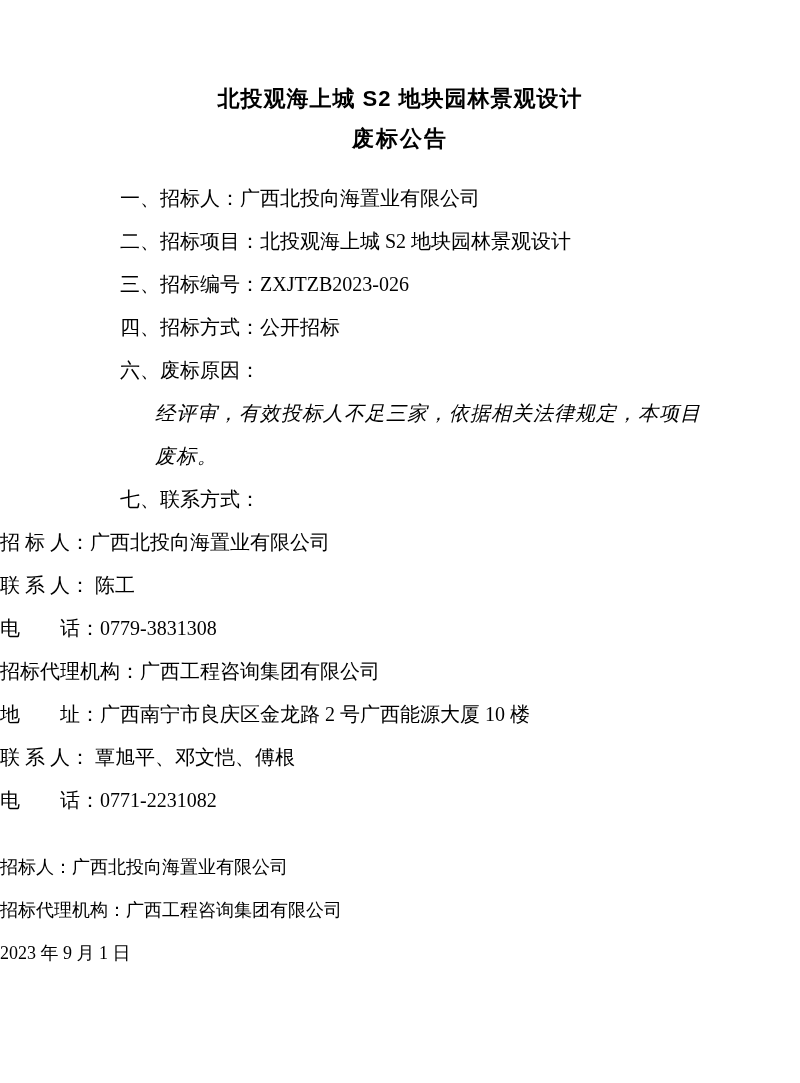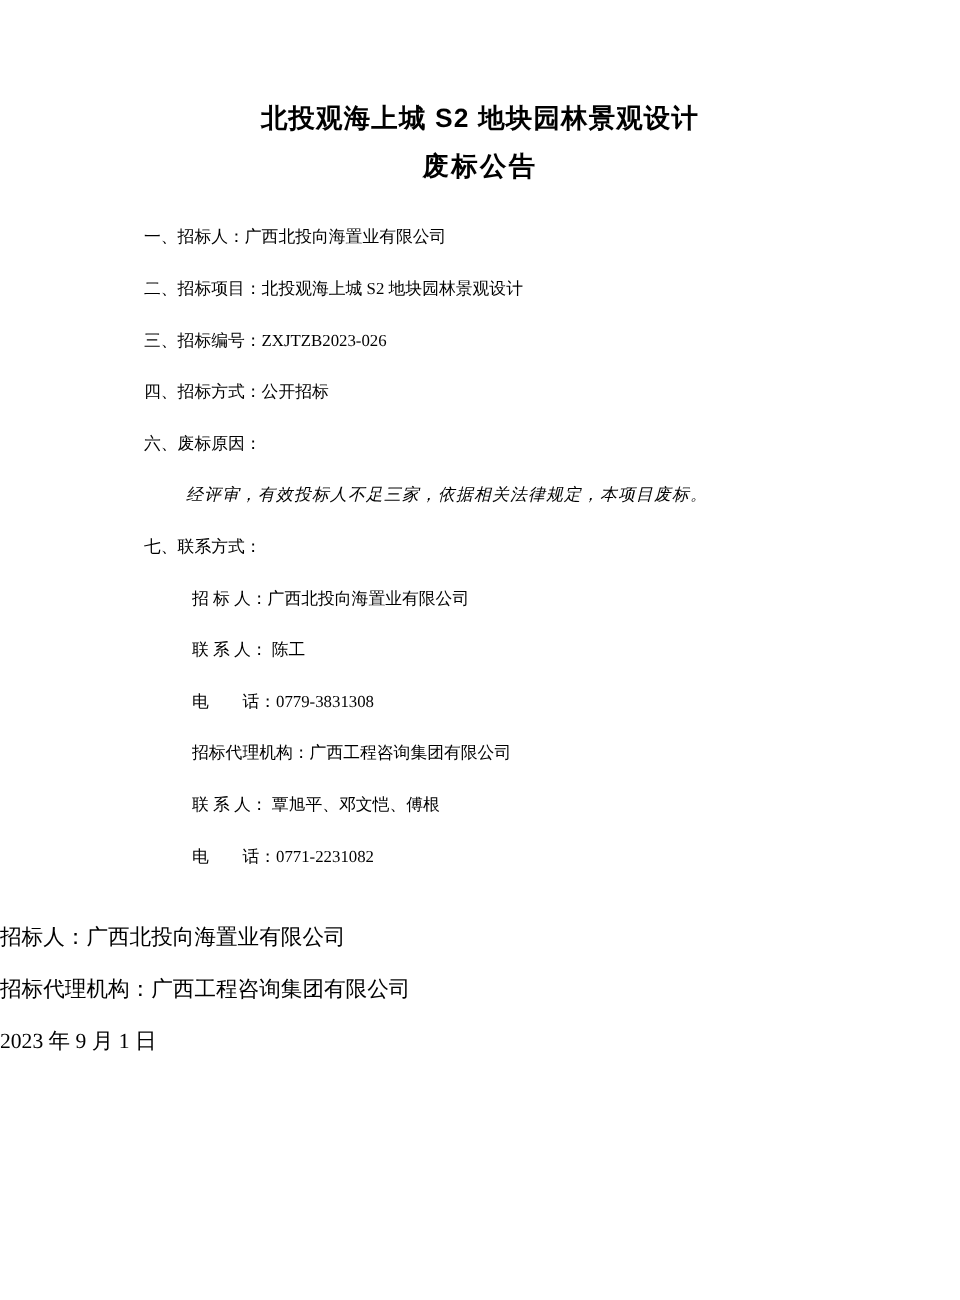--- a/index.html
+++ b/index.html
@@ -37,27 +37,27 @@
     font-weight: bold;
     text-align: center;
     letter-spacing: 2px;
     white-space: pre-wrap;
   }
   .doc-body {
     margin-top: 25px;
   }
   .doc-body p {
     margin: 0;
-    font-size: 14px;
+    font-size: 20px;
     line-height: 43px;
     white-space: pre-wrap;
   }
   .line-item    { padding-left: 120px; }
   .line-reason  { padding-left: 155px; padding-right: 82px; letter-spacing: 1px; font-style: italic; }
-  .line-contact { padding-left: 160px; }
+  .line-contact { }
   .signature-block {
     margin-top: 24px;
   }
   .signature-block p {
     margin: 0;
     font-size: 18px;
     line-height: 43px;
     white-space: pre-wrap;
   }
   .sig-line { padding-right: 122px; }
@@ -77,20 +77,21 @@
     <p class="line-item">二、招标项目：北投观海上城 S2 地块园林景观设计</p>
     <p class="line-item">三、招标编号：ZXJTZB2023-026</p>
     <p class="line-item">四、招标方式：公开招标</p>
     <p class="line-item">六、废标原因：</p>
     <p class="line-reason">经评审，有效投标人不足三家，依据相关法律规定，本项目废标。</p>
     <p class="line-item">七、联系方式：</p>
     <p class="line-contact">招 标 人：广西北投向海置业有限公司</p>
     <p class="line-contact">联 系 人： 陈工</p>
     <p class="line-contact">电　　话：0779-3831308</p>
     <p class="line-contact">招标代理机构：广西工程咨询集团有限公司</p>
+    <p class="line-contact">地　　址：广西南宁市良庆区金龙路 2 号广西能源大厦 10 楼</p>
     <p class="line-contact">联 系 人： 覃旭平、邓文恺、傅根</p>
     <p class="line-contact">电　　话：0771-2231082</p>
   </div>
 
   <div class="signature-block">
     <p class="sig-line">招标人：广西北投向海置业有限公司</p>
     <p class="sig-line">招标代理机构：广西工程咨询集团有限公司</p>
     <p class="sig-date">2023 年 9 月 1 日</p>
   </div>
 

